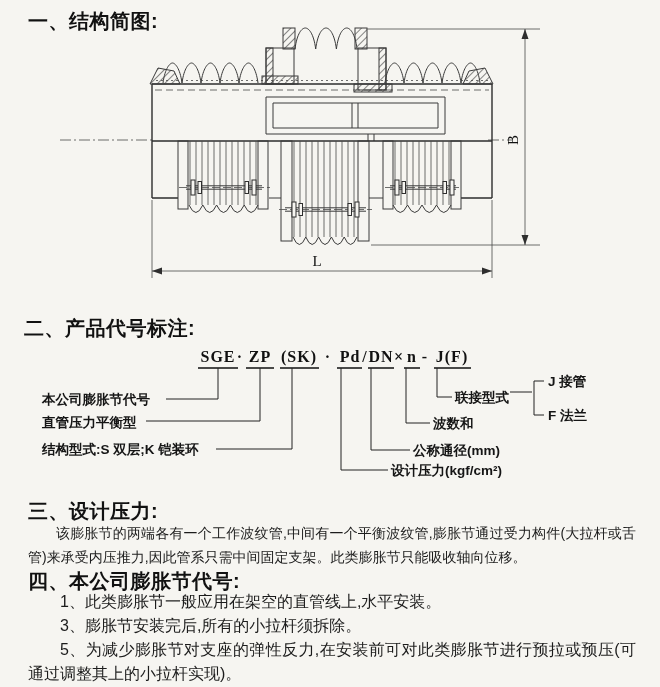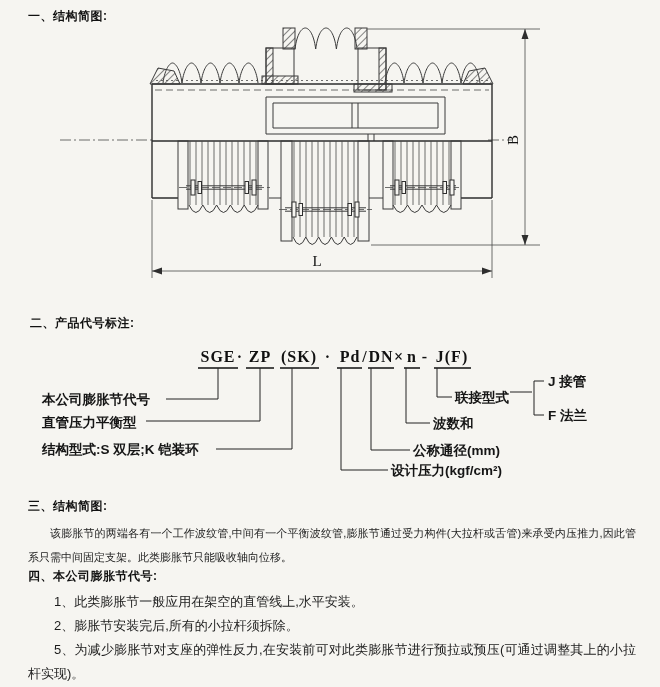--- a/index.html
+++ b/index.html
@@ -6,29 +6,29 @@
   body{
     width:660px;height:687px;
     background:#f6f5f1;
     font-family:"Liberation Sans", sans-serif;
     color:#161616;
     position:relative;
     overflow:hidden;
   }
   .abs{position:absolute;}
   .heading{
-    font-size:12px;font-weight:700;color:#111;
+    font-size:20px;font-weight:700;color:#111;
     letter-spacing:0.5px;white-space:nowrap;
   }
   .para{
-    font-size:11px;line-height:24px;color:#1c1c1c;
+    font-size:14px;line-height:24px;color:#1c1c1c;
     text-align:justify;
   }
   .indent{text-indent:2em;}
-  .install-item{margin:0;text-indent:2em;font-size:13px;line-height:24px;color:#1c1c1c;text-align:justify;}
+  .install-item{margin:0;text-indent:2em;font-size:16px;line-height:24px;color:#1c1c1c;text-align:justify;}
   svg{display:block;}
   .dline{stroke:#3a3a3a;stroke-width:1;fill:none;}
   .dthick{stroke:#2e2e2e;stroke-width:1.4;fill:none;}
   .dthin{stroke:#4a4a4a;stroke-width:0.8;fill:none;}
   .hatched{fill:url(#hatch);stroke:#3a3a3a;stroke-width:1;}
   .nut{fill:#f6f5f1;stroke:#2e2e2e;stroke-width:1;}
   .arrow{fill:#2e2e2e;stroke:none;}
   .dimtext{font-family:"Liberation Serif", serif;font-size:15px;fill:#111;}
   .codeseg{font-family:"Liberation Serif", serif;font-size:16px;font-weight:700;fill:#111;letter-spacing:1px;}
   .codelabel{font-family:"Liberation Sans", sans-serif;font-size:13.5px;font-weight:700;fill:#151515;}
@@ -135,21 +135,21 @@
 
   <g>
     <path class="dthin" d="M152,200 V278 M492,200 V278"></path>
     <path class="dthin" d="M152,271 H492"></path>
     <polygon class="arrow" points="152,271 162,267.5 162,274.5"></polygon>
     <polygon class="arrow" points="492,271 482,267.5 482,274.5"></polygon>
     <text class="dimtext" x="317" y="266" text-anchor="middle">L</text>
   </g>
 </svg>
 
-<div class="abs heading" style="left:30px;top:315px;">二、产品代号标注:</div>
+<div class="abs heading" style="left:24px;top:315px;">二、产品代号标注:</div>
 
 <svg class="abs" style="left:0;top:340px;" width="660" height="158" viewBox="0 0 660 158">
 
   <g>
     <text class="codeseg" x="218" y="22" text-anchor="middle">SGE</text>
     <text class="codeseg" x="240" y="22" text-anchor="middle">·</text>
     <text class="codeseg" x="260" y="22" text-anchor="middle">ZP</text>
     <text class="codeseg" x="299" y="22" text-anchor="middle">(SK)</text>
     <text class="codeseg" x="328" y="22" text-anchor="middle">·</text>
     <text class="codeseg" x="350" y="22" text-anchor="middle">Pd</text>
@@ -179,21 +179,21 @@
   <text class="codelabel" x="42" y="114">结构型式:S 双层;K 铠装环</text>
 
   <text class="codelabel" x="455" y="62">联接型式</text>
   <text class="codelabel" x="548" y="46">J 接管</text>
   <text class="codelabel" x="548" y="80">F 法兰</text>
   <text class="codelabel" x="433" y="88">波数和</text>
   <text class="codelabel" x="413" y="115">公称通径(mm)</text>
   <text class="codelabel" x="391" y="135">设计压力(kgf/cm²)</text>
 </svg>
 
-<div class="abs heading" style="left:28px;top:498px;">三、结构简图:</div>
+<div class="abs heading" style="left:28px;top:498px;">三、设计压力:</div>
 <div class="abs para indent" style="left:28px;top:521px;width:608px;">该膨胀节的两端各有一个工作波纹管,中间有一个平衡波纹管,膨胀节通过受力构件(大拉杆或舌管)来承受内压推力,因此管系只需中间固定支架。此类膨胀节只能吸收轴向位移。</div>
 
 <div class="abs heading" style="left:28px;top:568px;">四、本公司膨胀节代号:</div>
 <div class="abs" style="left:28px;top:590px;width:608px;">
   <p class="install-item">1、此类膨胀节一般应用在架空的直管线上,水平安装。</p>
-  <p class="install-item">2、膨胀节安装完后,所有的小拉杆须拆除。</p>
+  <p class="install-item">3、膨胀节安装完后,所有的小拉杆须拆除。</p>
   <p class="install-item">5、为减少膨胀节对支座的弹性反力,在安装前可对此类膨胀节进行预拉或预压(可通过调整其上的小拉杆实现)。</p>
 </div>
 
 </body></html>

